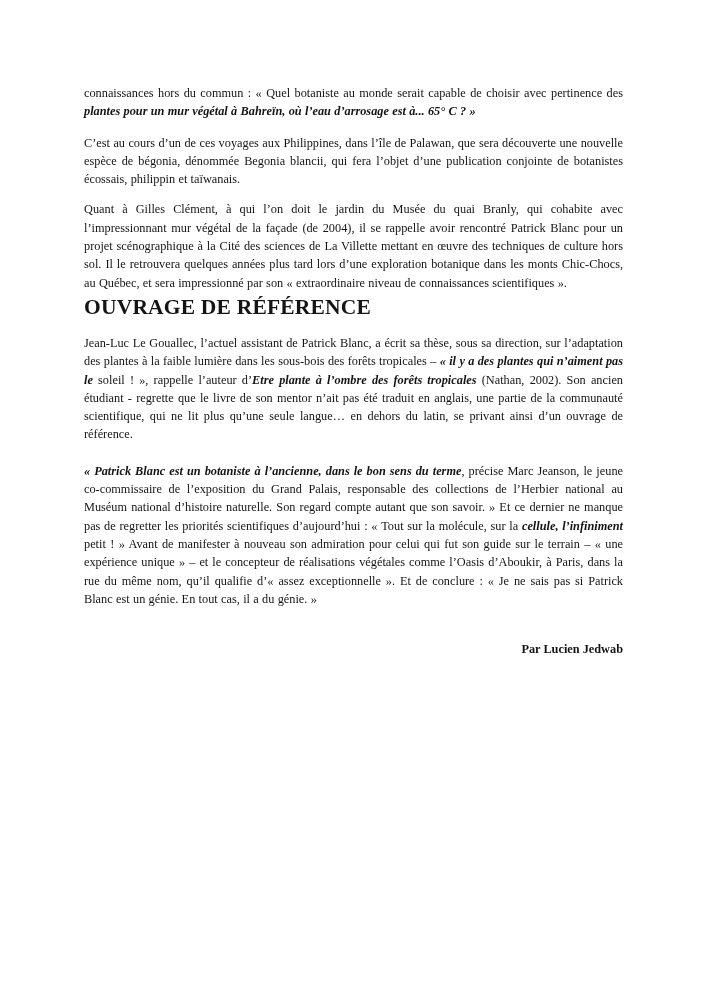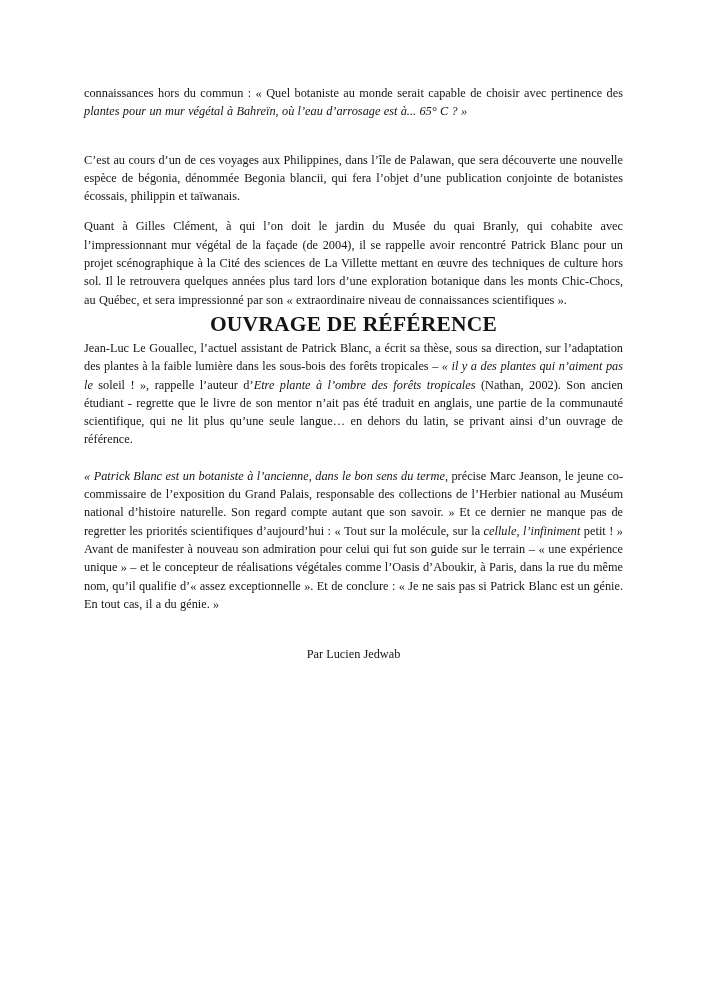--- a/index.html
+++ b/index.html
@@ -21,41 +21,42 @@
     top: 84px;
     width: 539px;
   }
   p.body-text {
     margin: 0;
     font-size: 12.3px;
     line-height: 18.3px;
     text-align: justify;
     word-spacing: 0.02em;
   }
-  p.p2 { margin-top: 30px; }
+  p.p2 { margin-top: 13px; }
   p.p3 { margin-top: 12px; }
   p.p4 { margin-top: 0; }
   p.p5 { margin-top: 18px; }
   em.q {
     font-style: italic;
-    font-weight: normal;
+    font-weight: bold;
   }
   h1.heading {
-    margin: 2px 0 2px 0;
+    margin: 2px 0 14px 0;
     font-size: 21.5px;
     line-height: 26px;
     font-weight: bold;
     letter-spacing: 0.2px;
-    text-align: center;
+    text-align: left;
   }
   p.byline {
     margin: 32px 0 0 0;
     font-size: 12.3px;
     line-height: 18.3px;
-    text-align: center;
+    text-align: right;
+    font-weight: bold;
   }
 </style>
 </head>
 <body>
 
 <main class="page">
 
   <p class="body-text p1"><span>connaissances hors du commun&nbsp;: «&nbsp;Quel botaniste au monde serait capable de choisir avec pertinence des </span><em class="q">plantes pour un mur végétal à Bahreïn, où l’eau d’arrosage est à... 65°&nbsp;C&nbsp;?&nbsp;»</em></p>
 
   <p class="body-text p2"><span>C’est au cours d’un de ces voyages aux Philippines, dans l’île de Palawan, que sera découverte une nouvelle espèce de bégonia, dénommée Begonia blancii, qui fera l’objet d’une publication conjointe de botanistes écossais, philippin et taïwanais.</span></p>

